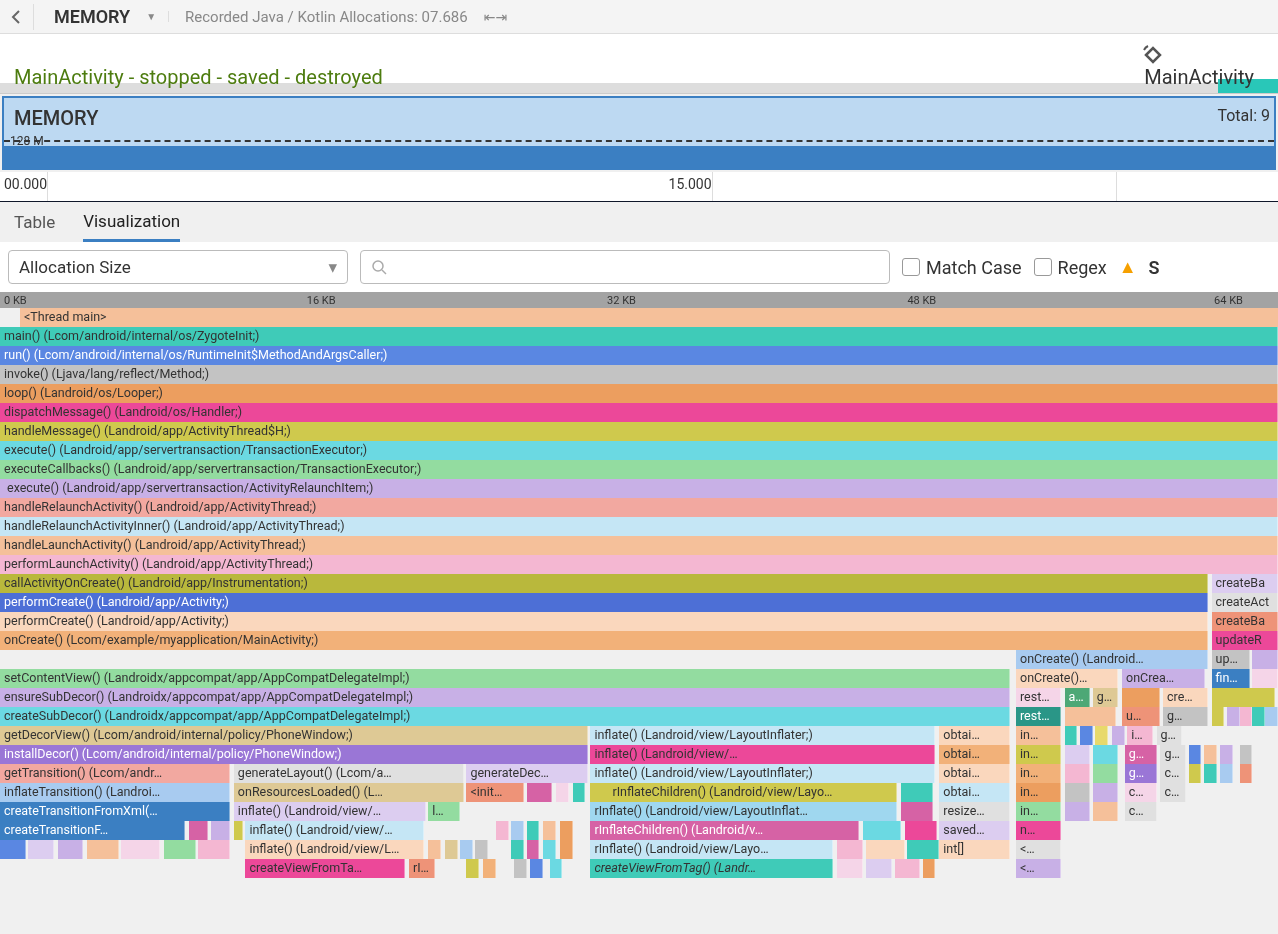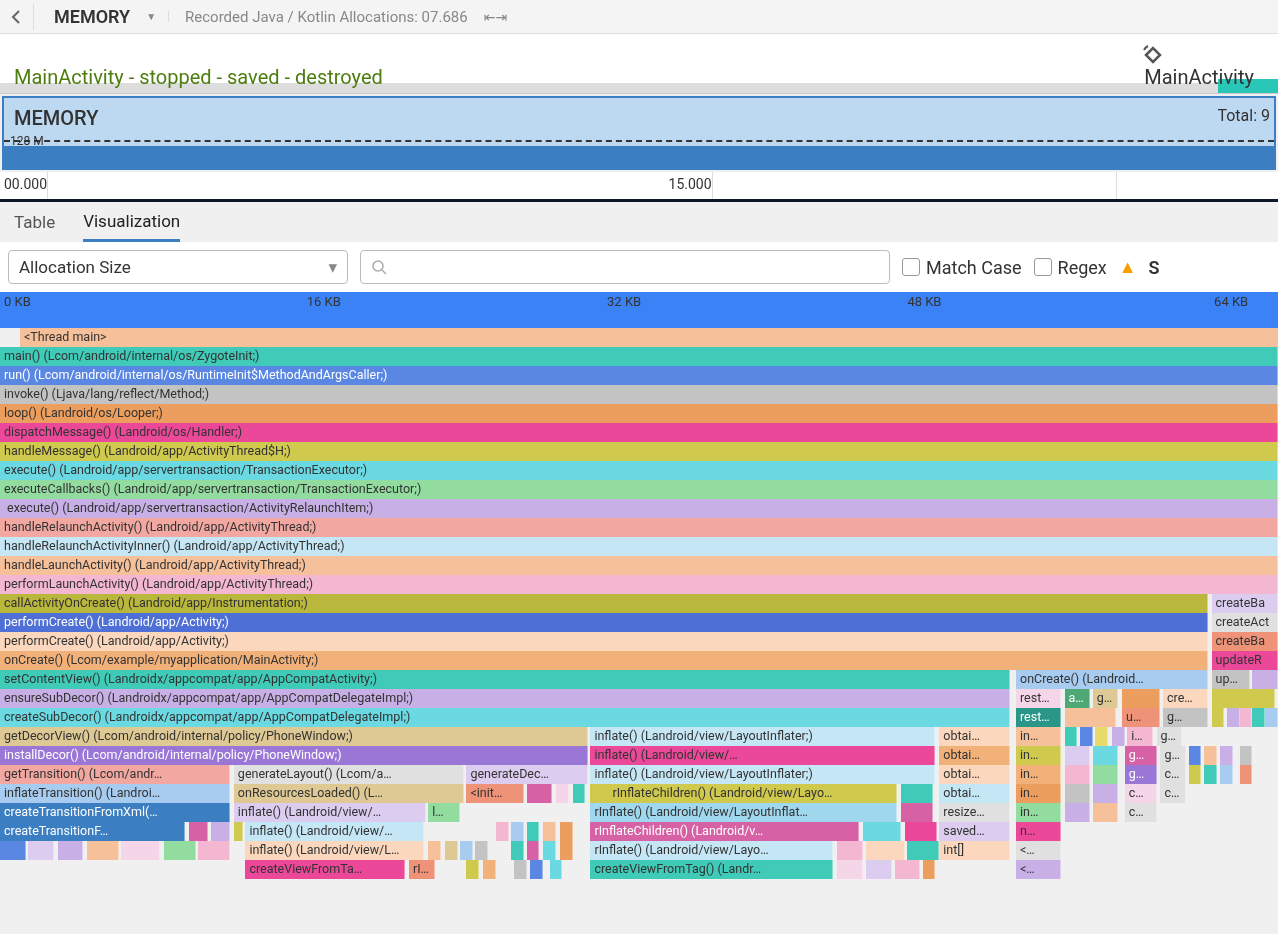--- a/index.html
+++ b/index.html
@@ -15,32 +15,32 @@
   .activity-mark { position:absolute; right: 110px; top: 6px; }
   .activity-mark-text { position:absolute; right: 24px; bottom: 4px; font-size: 20px;}
   .activity-bar { position:absolute; bottom:0; right:0; width: 60px; height:14px; background: #29c7b8;}
   .activity-gray { position:absolute; bottom:0; left:0; right:60px; height:10px; background:#ddd;}
   .memory-chart { height: 74px; background: #bdd9f2; border: 2px solid #3b7fc2; position:relative; margin:2px;}
   .memory-chart .title { position:absolute; top:8px; left:10px; font-size:20px; font-weight:500;}
   .memory-chart .total { position:absolute; top:8px; right:4px; font-size:16px;}
   .memory-chart .ylabel { position:absolute; top:36px; left:6px; font-size:12px;}
   .memory-chart .fill { position:absolute; bottom:0; left:0; right:0; height:22px; background:#3b7fc2;}
   .memory-chart .dashline { position:absolute; top:42px; left:0; right:0; border-top:2px dashed #333;}
-  .timeline-ruler { height: 30px; background:#fff; position:relative; border-bottom:3px solid #0f172a;}
+  .timeline-ruler { height: 30px; background:#fff; position:relative; border-bottom:1px solid #0f172a;}
   .timeline-ruler .tick { position:absolute; top:0; height:100%; border-right:1px solid #ddd; font-size:14px; padding:4px 0 0 4px;}
   .tabs-bar { height: 40px; display:flex; align-items:center; background:#f0f0f0; padding-left:14px; gap:28px;}
   .tab { font-size:17px; color:#555; height:100%; display:flex; align-items:center; }
   .tab.active { color:#222; border-bottom: 3px solid #3b7fc2;}
   .filter-bar { display:flex; align-items:center; padding:8px; gap:12px; background:#fff;}
   .select-box { border:1px solid #bbb; border-radius:4px; height:34px; width:340px; display:flex; align-items:center; justify-content:space-between; padding:0 10px; font-size:17px; background:#fff;}
   .search-box { border:1px solid #bbb; border-radius:4px; height:34px; width:530px; display:flex; align-items:center; padding:0 10px; background:#fff;}
   .checkbox-label { display:flex; align-items:center; gap:6px; font-size:18px;}
   .checkbox { width:18px; height:18px; border:1px solid #999; border-radius:3px; background:#fff;}
   .warn-icon { color:#f6a000; font-size:18px;}
-  .size-ruler { height:36px; background:#3b82f6; position:relative; font-size:13px;}
+  .size-ruler { height:16px; background:#a3a3a3; position:relative; font-size:11px;}
   .size-ruler .st { position:absolute; top:2px;}
   .flame { position:relative; width:100%; }
   .frow { position:relative; height:19px; width:100%; }
   .fcell { position:absolute; top:0; height:19px; font-size:12.5px; white-space:nowrap; overflow:hidden; text-overflow:ellipsis; padding:1px 4px 0 4px; border-right:1px solid rgba(255,255,255,.4);}
   
   .c-peach { background:#f5c09a;} .c-teal{background:#3fcbb8;} .c-blue{background:#5a87e2; color:#fff}
   .c-gray{background:#c3c3c3;} .c-sky{background:#9fd7ef;} .c-orange{background:#ec9e5f;}
   .c-mint{background:#ec4899;} .c-olive{background:#cfc94d;} .c-cyan{background:#6bd9e2;}
   .c-green{background:#93dca0;} .c-lav{background:#c8b0e6;} .c-salmon{background:#f2a8a0;}
   .c-skyb{background:#c5e6f5;} .c-pink{background:#f4b7d2;} .c-dolive{background:#b9b83c;}
@@ -183,24 +183,30 @@
     </div>
     <div class="frow">
       <div class="fcell c-ltpeach" style="left: 0%; width: 94.5%;">performCreate() (Landroid/app/Activity;)</div>
       <div class="fcell c-coral" style="left: 94.8%; width: 5.2%;">createBa</div>
     </div>
     <div class="frow">
       <div class="fcell c-lorange" style="left: 0%; width: 94.5%;">onCreate() (Lcom/example/myapplication/MainActivity;)</div>
       <div class="fcell c-mint" style="left: 94.8%; width: 5.2%;">updateR</div>
     </div>
     <div class="frow">
-      <div class="fcell c-teal" style="left: 0%; width: 79%;">setContentView() (Landroidx/appcompat/app/AppCompatActivity;)</div>
       <div class="fcell c-ltblue" style="left: 79.5%; width: 15%;">onCreate() (Landroid…</div>
       <div class="fcell c-gray" style="left: 94.8%; width: 3%;">updat…</div>
       <div class="fcell c-lav" style="left: 98%; width: 2%;"></div>
+    </div>
+    <div class="frow">
+      <div class="fcell c-green" style="left: 0%; width: 79%;">setContentView() (Landroidx/appcompat/app/AppCompatDelegateImpl;)</div>
+      <div class="fcell c-ltpeach" style="left: 79.5%; width: 8%;">onCreate()…</div>
+      <div class="fcell c-lav" style="left: 87.8%; width: 6.5%;">onCrea…</div>
+      <div class="fcell c-bblue" style="left: 94.8%; width: 3%;">fin…</div>
+      <div class="fcell c-ltpink" style="left: 98%; width: 2%;"></div>
     </div>
     <div class="frow">
       <div class="fcell c-lav" style="left: 0%; width: 79%;">ensureSubDecor() (Landroidx/appcompat/app/AppCompatDelegateImpl;)</div>
       <div class="fcell c-ltpink" style="left: 79.5%; width: 3.5%;">rest…</div>
       <div class="fcell c-dgreen" style="left: 83.3%; width: 2%;">a…</div>
       <div class="fcell c-tan" style="left: 85.5%; width: 2%;">g…</div>
       <div class="fcell c-orange" style="left: 87.8%; width: 3%;"></div>
       <div class="fcell c-ltpeach" style="left: 91%; width: 3.5%;">cre…</div>
       <div class="fcell c-olive" style="left: 94.8%; width: 5%;"></div>
     </div>
@@ -328,20 +334,20 @@
       <div class="fcell c-ltgray" style="left: 79.5%; width: 3.5%;">&lt;…</div>
     </div>
     <div class="frow">
       <div class="fcell c-mint" style="left: 19.2%; width: 12.5%;">createViewFromTa…</div>
       <div class="fcell c-coral" style="left: 32%; width: 2%;">rI…</div>
       <div class="fcell c-olive" style="left: 36.5%; width: 1%;"></div>
       <div class="fcell c-lorange" style="left: 37.8%; width: 1%;"></div>
       <div class="fcell c-gray" style="left: 40.2%; width: 1%;"></div>
       <div class="fcell c-blue" style="left: 41.5%; width: 1%;"></div>
       <div class="fcell c-cyan" style="left: 43%; width: 1%;"></div>
-      <div class="fcell c-teal" style="left: 46.2%; width: 19%;">createViewFromTag() (Landr…</div>
+      <div class="fcell c-teal" style="left: 46.2%; width: 19%; font-style: italic;">createViewFromTag() (Landr…</div>
       <div class="fcell c-ltpink" style="left: 65.5%; width: 2%;"></div>
       <div class="fcell c-ltlav" style="left: 67.8%; width: 2%;"></div>
       <div class="fcell c-pink" style="left: 70%; width: 2%;"></div>
       <div class="fcell c-orange" style="left: 72.2%; width: 1%;"></div>
       <div class="fcell c-lav" style="left: 79.5%; width: 3.5%;">&lt;…</div>
     </div>
   </div>
 
 </body></html>

